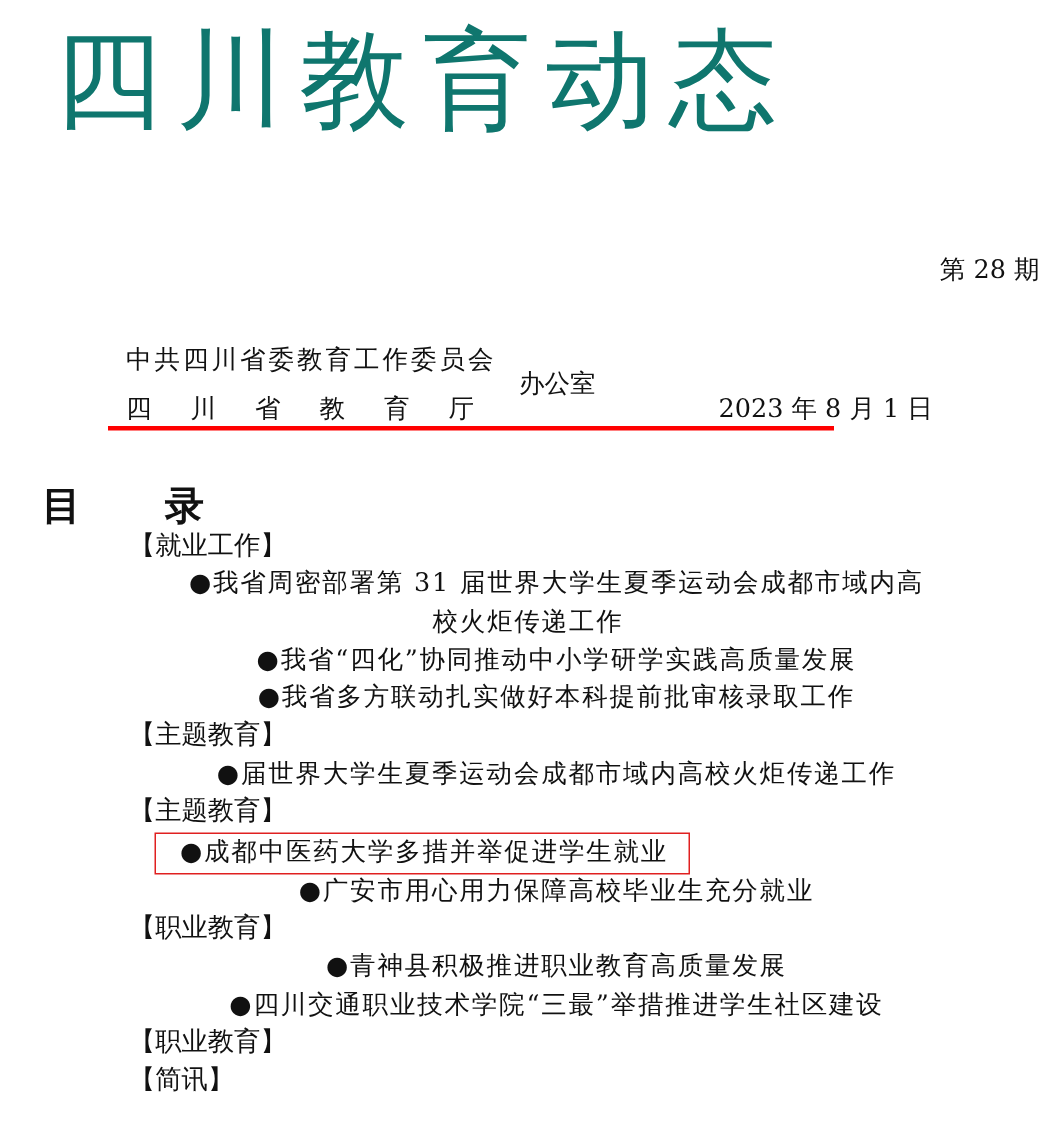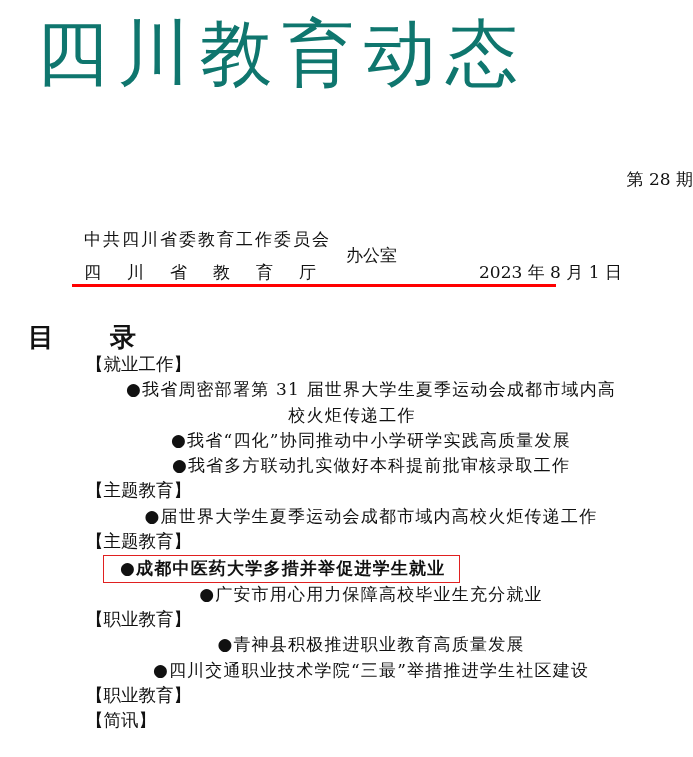--- a/index.html
+++ b/index.html
@@ -18,21 +18,21 @@
     .date { top: 261px; left: 463px; font-size: 17px; margin-left: 16px; }
     .redline { top: 284px; left: 72px; width: 484px; height: 3px; background: #ff0000; }
     .toc-title { top: 320px; left: 0; width: 693px; text-align: left; font-size: 26px;
                  font-weight: bold; }
     .toc-title span { display: inline-block; margin: 0 28px; }
     .toc { top: 352px; left: 82px; width: 540px; font-size: 17px; line-height: 25.3px; }
     .sec { font-family: "DejaVu Sans", "Liberation Sans", sans-serif; font-size: 17.5px;
            margin-left: 4px; }
     .item { text-indent: 38px; letter-spacing: 1.2px; text-align: center; }
     .hl { outline: 1.5px solid #e02020; display: inline-block; text-indent: 0;
-          padding: 0 14px 0 16px; margin-left: 22px; font-weight: bold; }
+          padding: 0 14px 0 16px; margin-left: 22px; }
   </style>
 </head>
 <body>
 
 <div class="abs masthead">
   <span>四</span><span>川</span><span>教</span><span>育</span><span>动</span><span>态</span>
 </div>
 
 <div class="abs issue">第 28 期</div>
 

